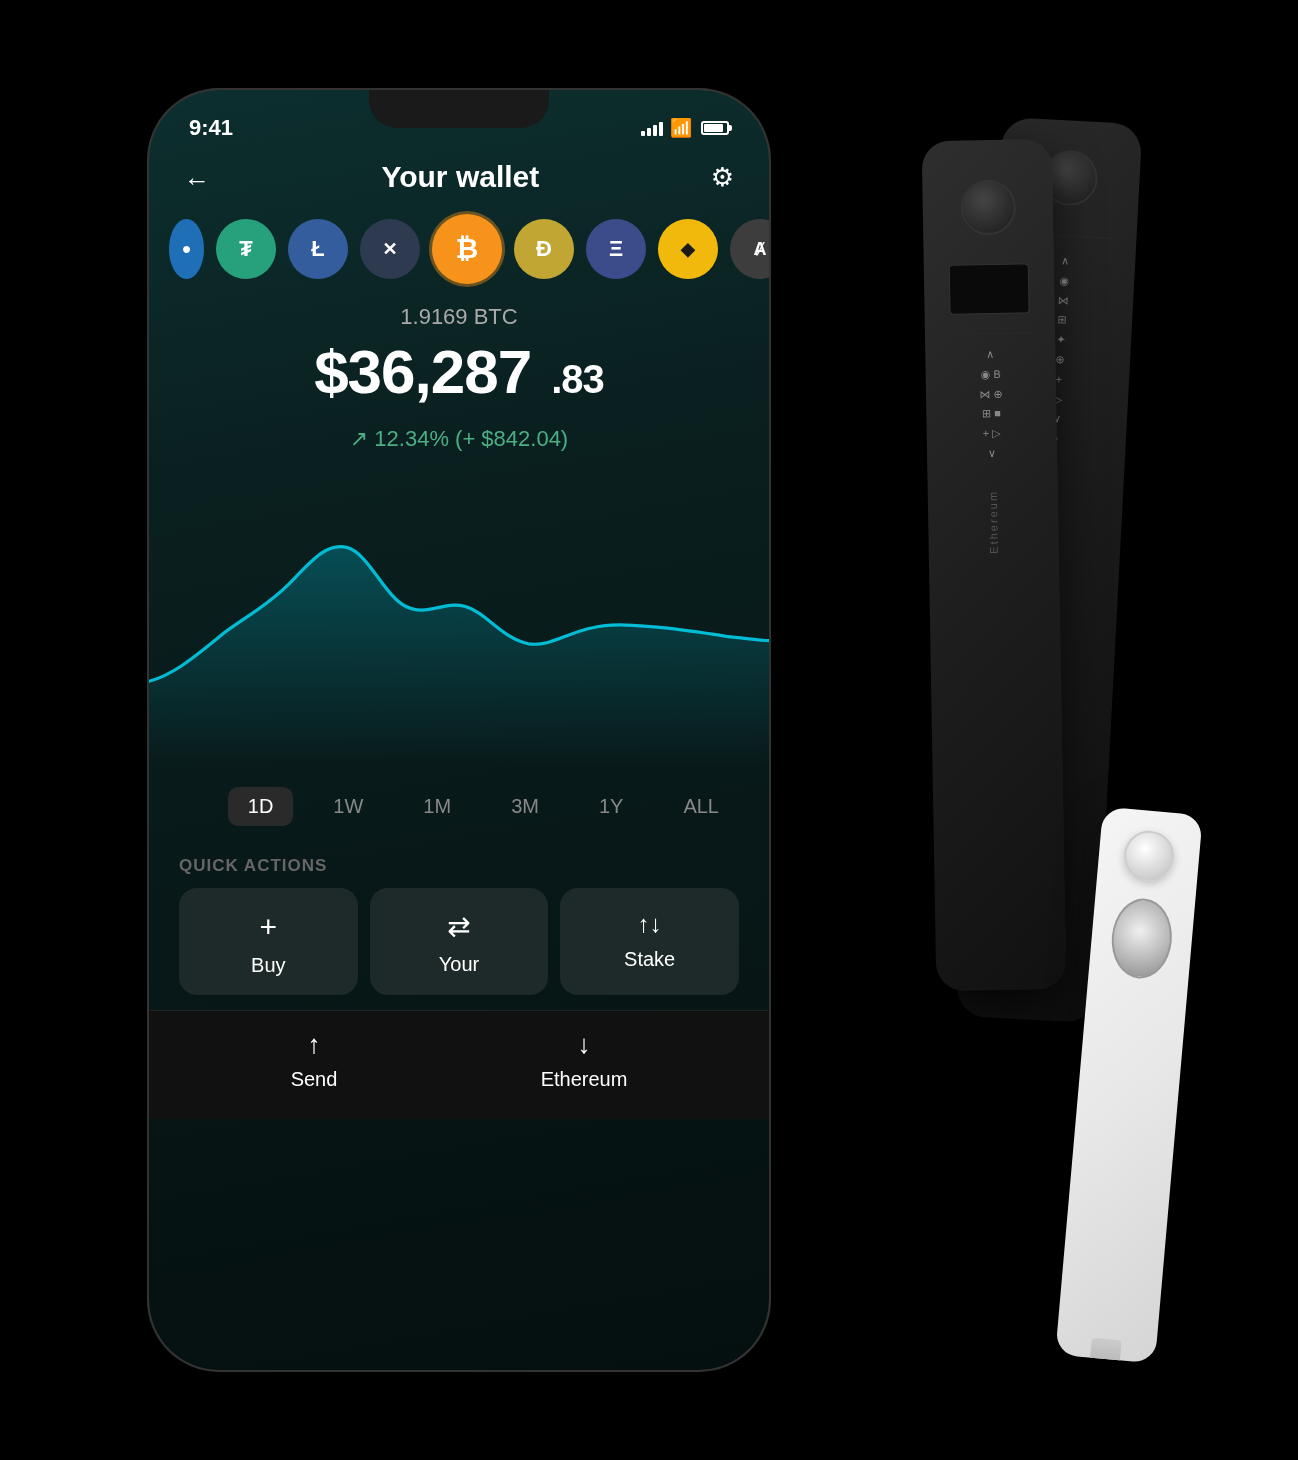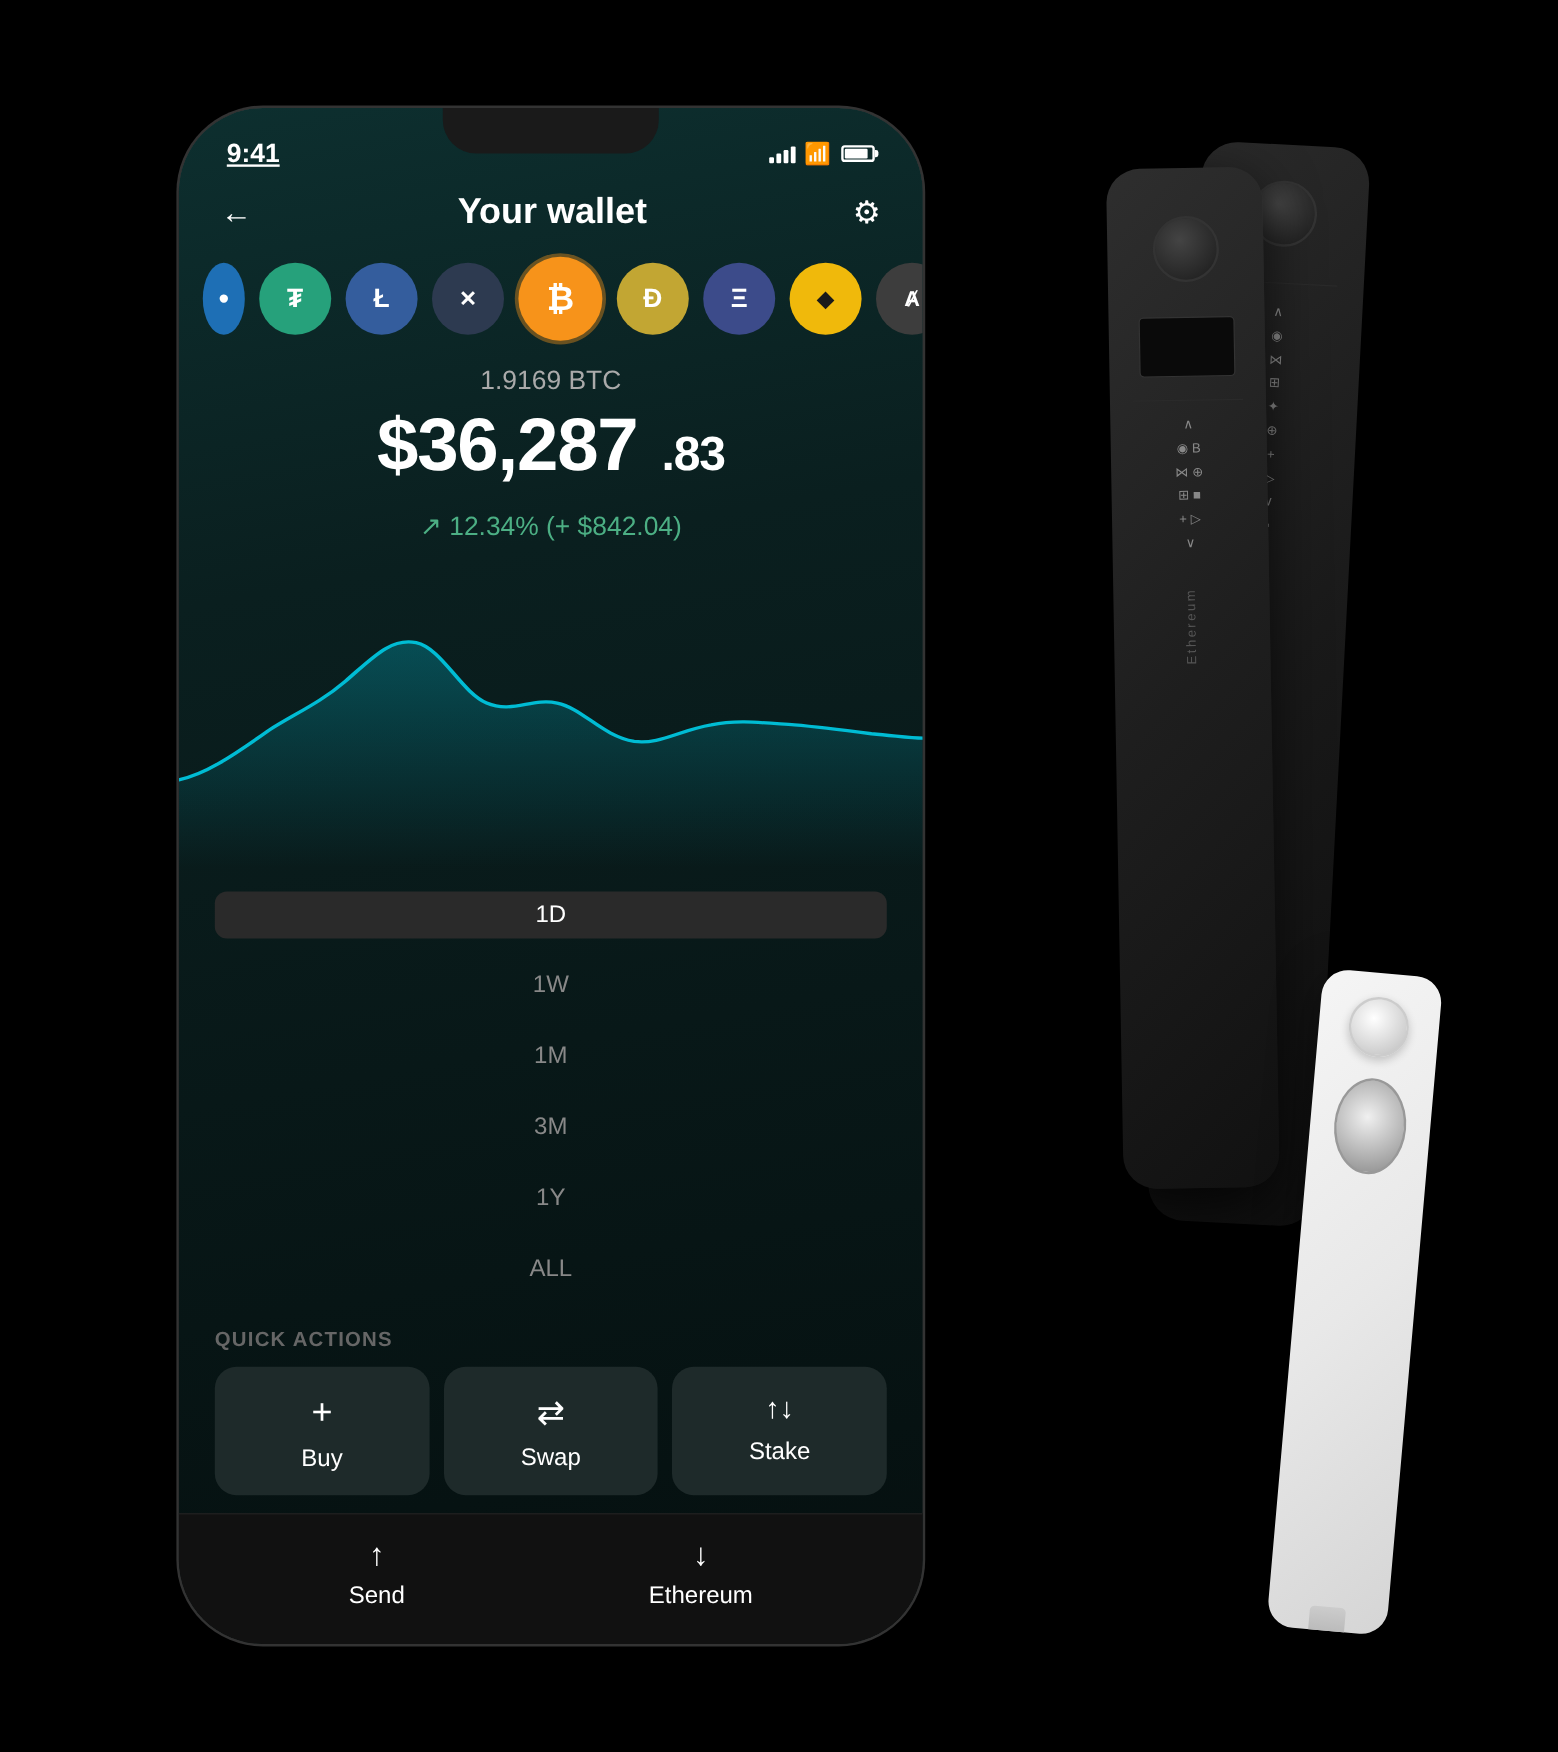--- a/index.html
+++ b/index.html
@@ -76,21 +76,20 @@
       height: 60px;
       flex-shrink: 0;
       position: relative;
       z-index: 50;
     }
 
     .status-time {
       color: #fff;
       font-size: 22px;
       font-weight: 600;
-      text-decoration: underline;
     }
 
     .status-icons {
       display: flex;
       align-items: center;
       gap: 8px;
       color: #fff;
     }
 
     .signal-bars {
@@ -253,21 +252,20 @@
       height: 100%;
     }
 
     
     .time-filters {
       display: flex;
       justify-content: flex-end;
       gap: 20px;
       padding: 10px 30px 20px;
       flex-shrink: 0;
-      flex-direction: column;
     }
 
     .time-btn {
       padding: 8px 20px;
       border-radius: 10px;
       border: none;
       background: transparent;
       color: #888;
       font-size: 20px;
       cursor: pointer;
@@ -560,21 +558,21 @@
 
       <div class="quick-actions-section">
         <div class="quick-actions-label">QUICK ACTIONS</div>
         <div class="action-buttons">
           <button class="action-btn">
             <span class="icon" style="font-size:30px;font-weight:300;">+</span>
             <span class="label">Buy</span>
           </button>
           <button class="action-btn">
             <span class="icon">⇄</span>
-            <span class="label">Swap</span>
+            <span class="label">Your</span>
           </button>
           <button class="action-btn">
             <span class="icon" style="font-size:24px;">↑↓</span>
             <span class="label">Stake</span>
           </button>
         </div>
       </div>
 
       <div class="bottom-bar">
         <button class="bottom-btn">

